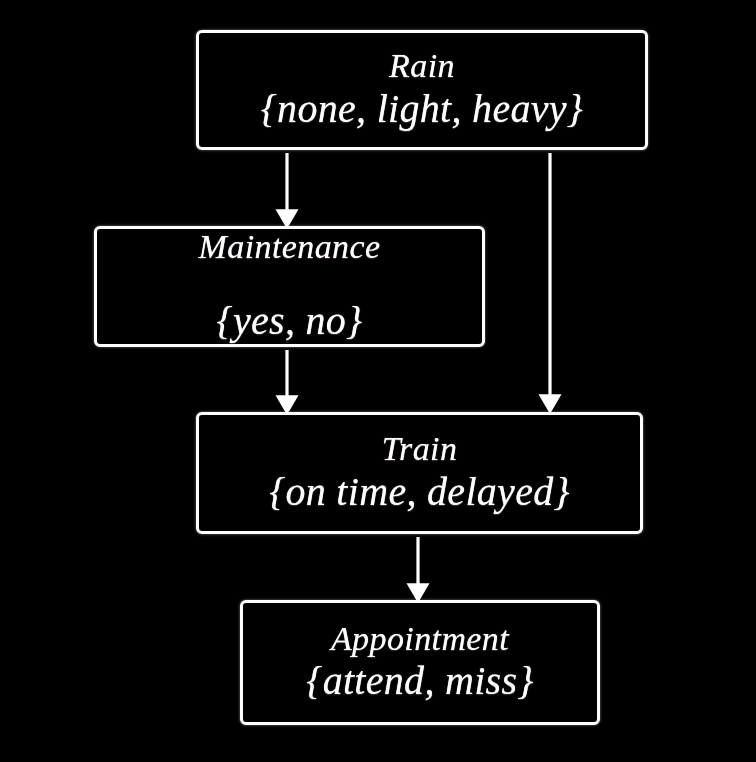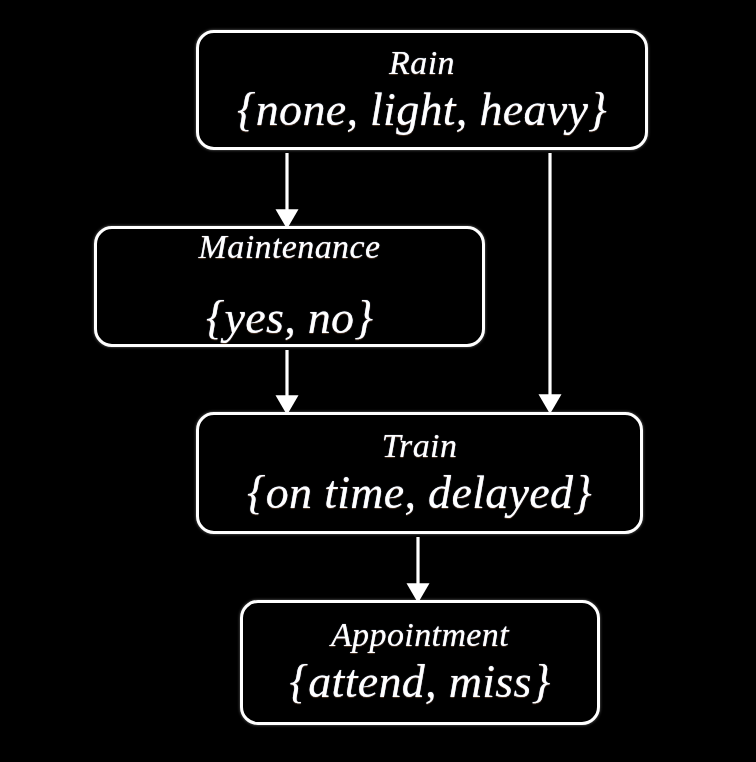--- a/index.html
+++ b/index.html
@@ -26,42 +26,42 @@
     top: 0;
     width: 756px;
     height: 762px;
     pointer-events: none;
   }
   .node {
     position: absolute;
     box-sizing: border-box;
     background: #000000;
     border: 3px solid #ffffff;
-    border-radius: 18px;
+    border-radius: 6px;
     display: flex;
     flex-direction: column;
     align-items: center;
     justify-content: center;
     color: #ffffff;
     text-align: center;
     box-shadow: 0 0 3px rgba(255,255,255,0.45);
     z-index: 2;
   }
   .node-name {
     font-style: italic;
     font-size: 34px;
     line-height: 1.08;
     letter-spacing: 0.4px;
     white-space: nowrap;
     text-shadow: 0 0 1px rgba(190,210,255,0.85),
                  0 1px 1px rgba(120,70,30,0.55);
   }
   .node-states {
     font-style: italic;
-    font-size: 46px;
+    font-size: 40px;
     line-height: 1.12;
     letter-spacing: 0.3px;
     white-space: nowrap;
     margin-top: 2px;
     text-shadow: 0 0 1px rgba(190,210,255,0.85),
                  0 1px 1px rgba(120,70,30,0.55);
   }
   
   #node-rain        { left: 196px; top: 30px;  width: 452px; height: 120px; }
   #node-maintenance { left: 94px;  top: 226px; width: 391px; height: 121px; justify-content: space-between; }

